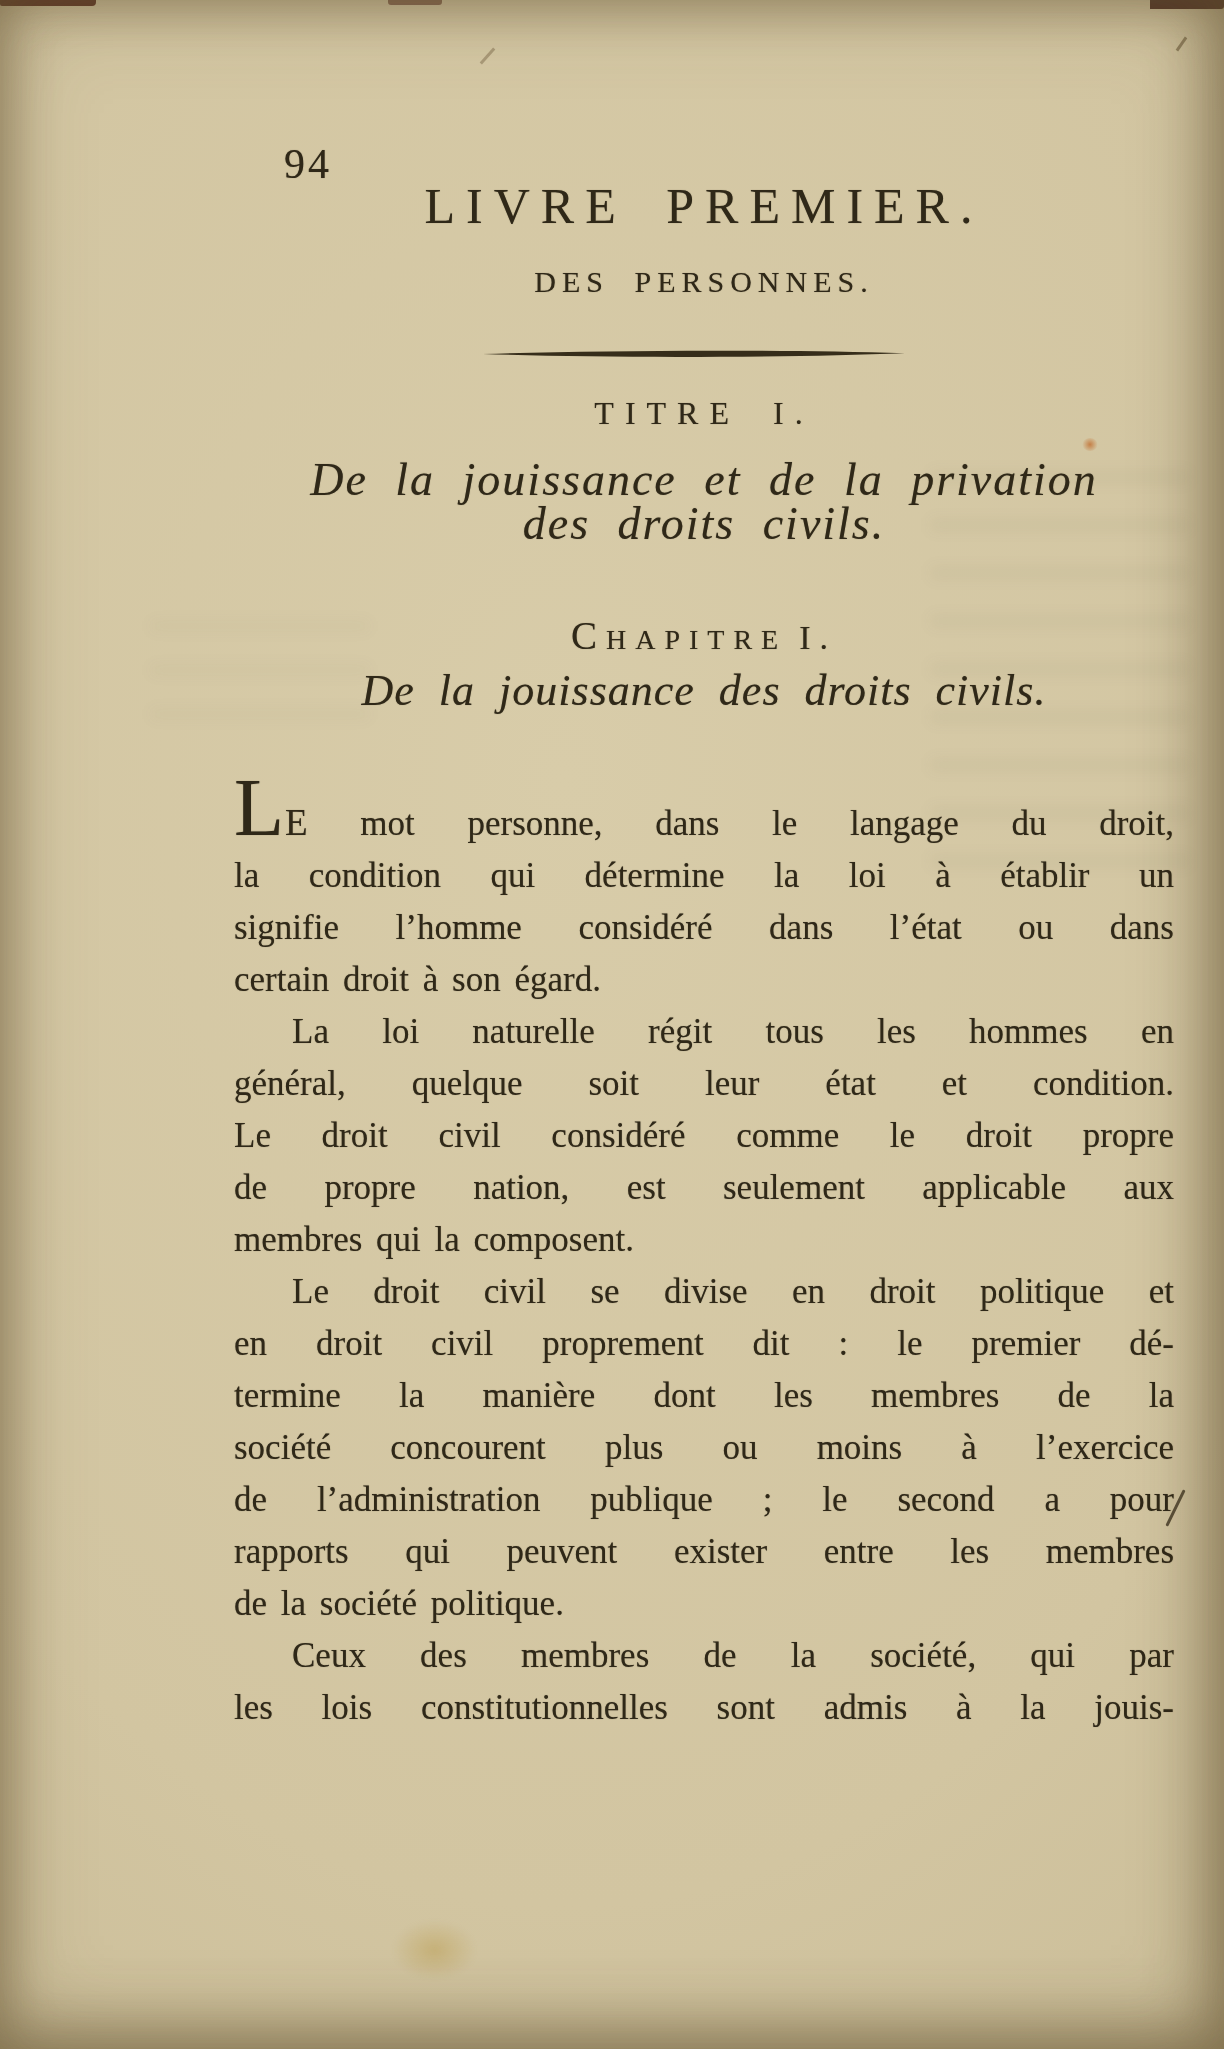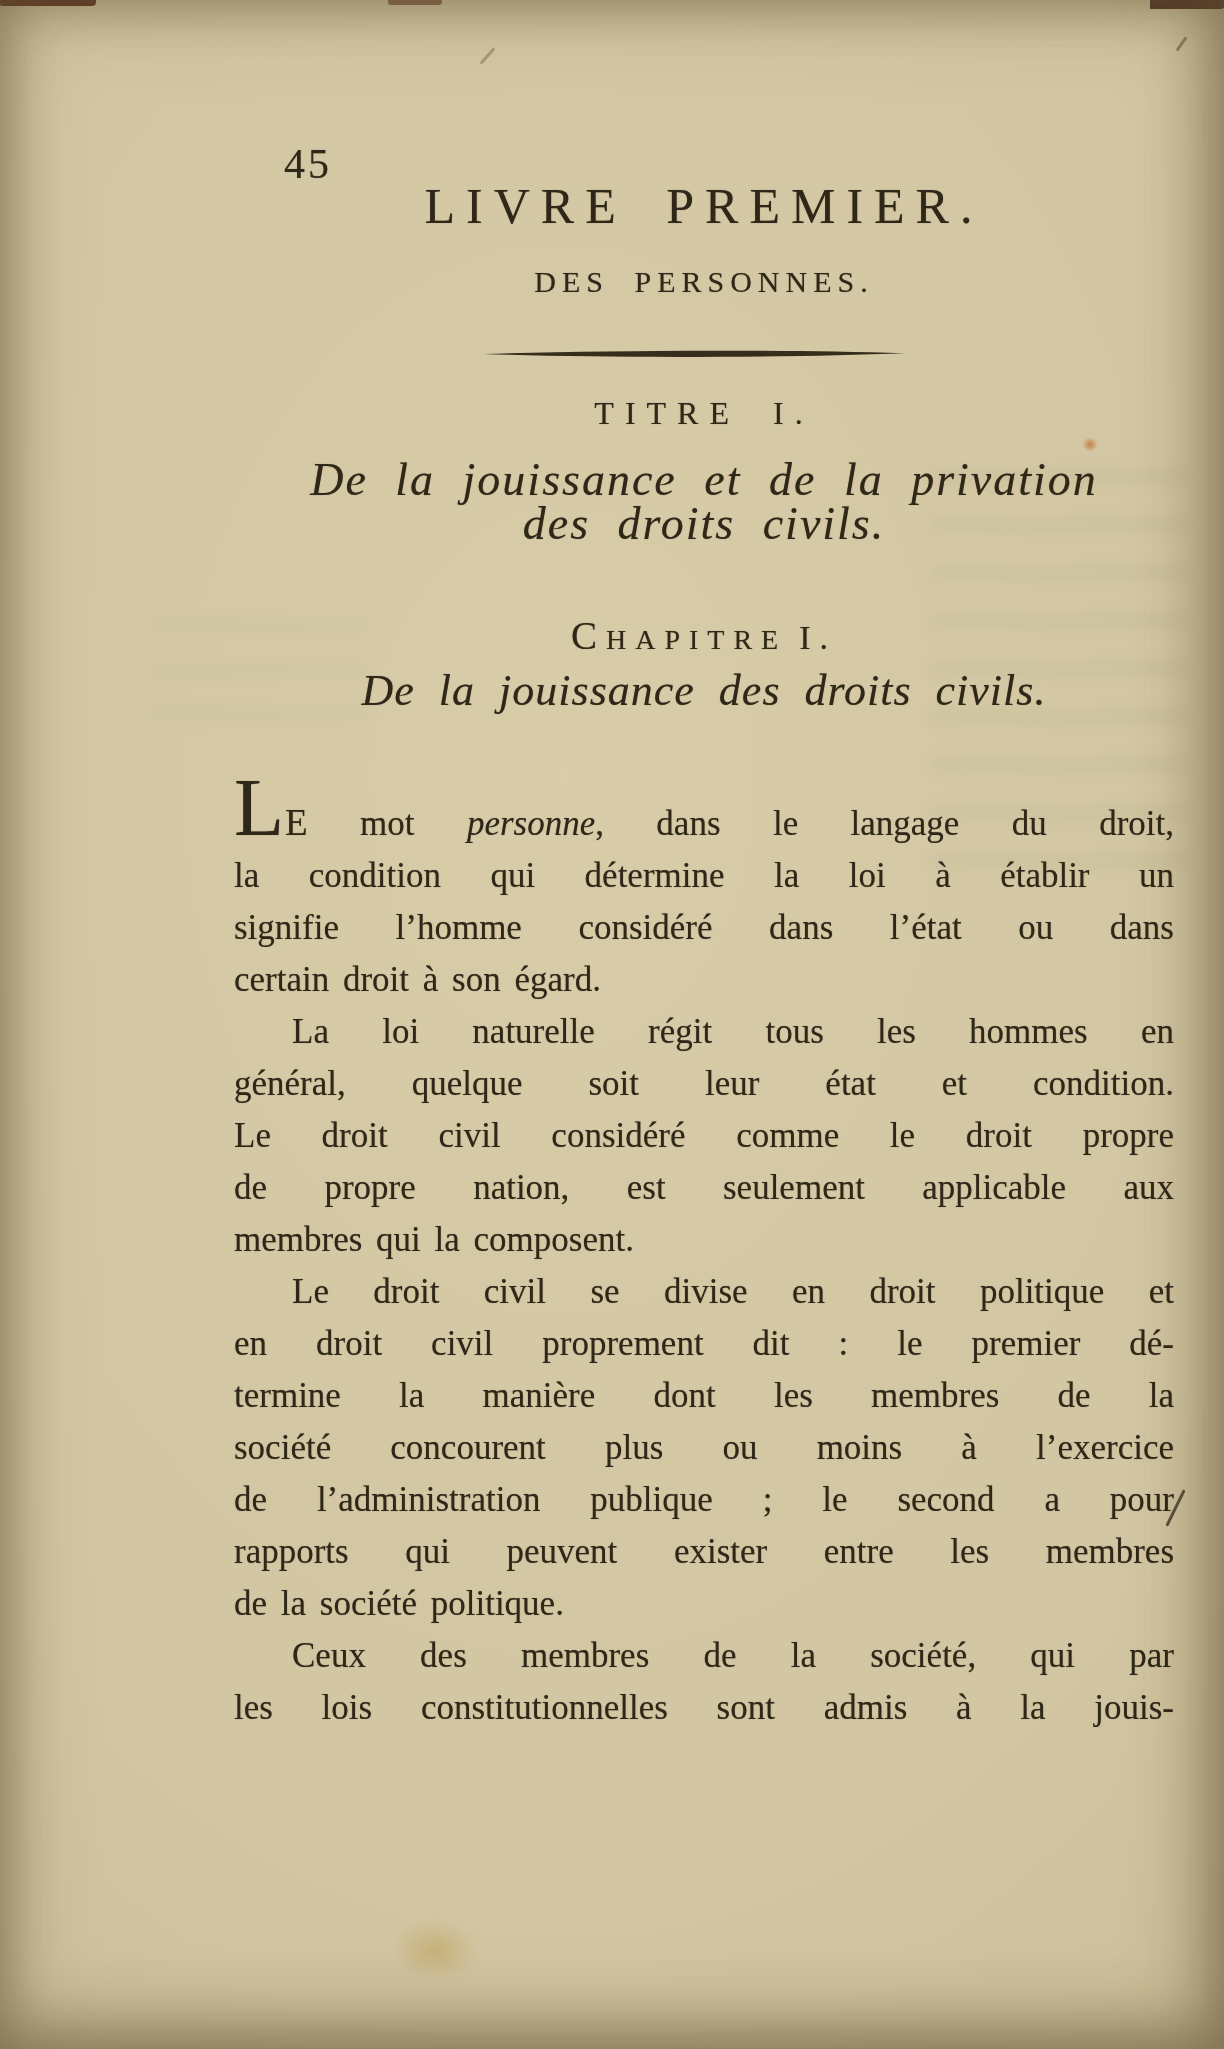--- a/index.html
+++ b/index.html
@@ -53,21 +53,21 @@
   .line{
     height:52px;line-height:52px;font-size:35px;
     word-spacing:5px;
     text-align:justify;text-justify:inter-word;text-align-last:justify;
     white-space:nowrap;overflow:visible;
   }
   .line.end{text-align-last:left;}
   .line.indent{padding-left:58px;}
   .dropcap{font-size:82px;line-height:0;letter-spacing:0;}
   .smallcap{font-size:37px;line-height:0;letter-spacing:0;margin-left:1px;}
-  .it{font-style:italic;}
+  .it{}
 
   
   .mark{position:absolute;pointer-events:none;}
   .edge-tl{left:0;top:0;width:96px;height:6px;background:#4c1f15;opacity:.85;border-radius:0 0 4px 2px;}
   .edge-tm{left:388px;top:0;width:54px;height:5px;background:#4c1f15;opacity:.55;border-radius:0 0 3px 3px;}
   .edge-tr{left:1150px;top:0;width:74px;height:9px;background:#33120c;opacity:.8;border-radius:0 0 3px 0;}
   .fleck-tr{left:1180px;top:36px;width:3px;height:16px;background:#5c4a2e;opacity:.55;transform:rotate(35deg);}
   .fleck-tc{left:486px;top:46px;width:3px;height:20px;background:#6a5636;opacity:.4;transform:rotate(42deg);}
   .speck-orange{left:1082px;top:438px;width:16px;height:13px;border-radius:50%;
     background:radial-gradient(circle,#c27336 0%,rgba(194,115,54,0) 75%);opacity:.85;}
@@ -91,21 +91,21 @@
   <div class="mark edge-tm"></div>
   <div class="mark edge-tr"></div>
   <div class="mark fleck-tr"></div>
   <div class="mark fleck-tc"></div>
   <div class="mark speck-orange"></div>
   <div class="mark pen-stroke"></div>
   <div class="mark stain-bottom"></div>
   <div class="mark showthrough-a"></div>
   <div class="mark showthrough-b"></div>
 
-  <div class="page-number txt">45</div>
+  <div class="page-number txt">94</div>
 
   <div class="content">
 
     <h1 class="book-title txt">LIVRE PREMIER.</h1>
     <h2 class="book-subtitle txt">DES PERSONNES.</h2>
 
     <svg class="rule" width="424" height="12" viewBox="0 0 424 12">
       <path d="M1,6 C120,2.2 290,1.2 423,5.2 C300,9.8 120,10.2 1,6 Z" fill="#362d1a"></path>
     </svg>
 

